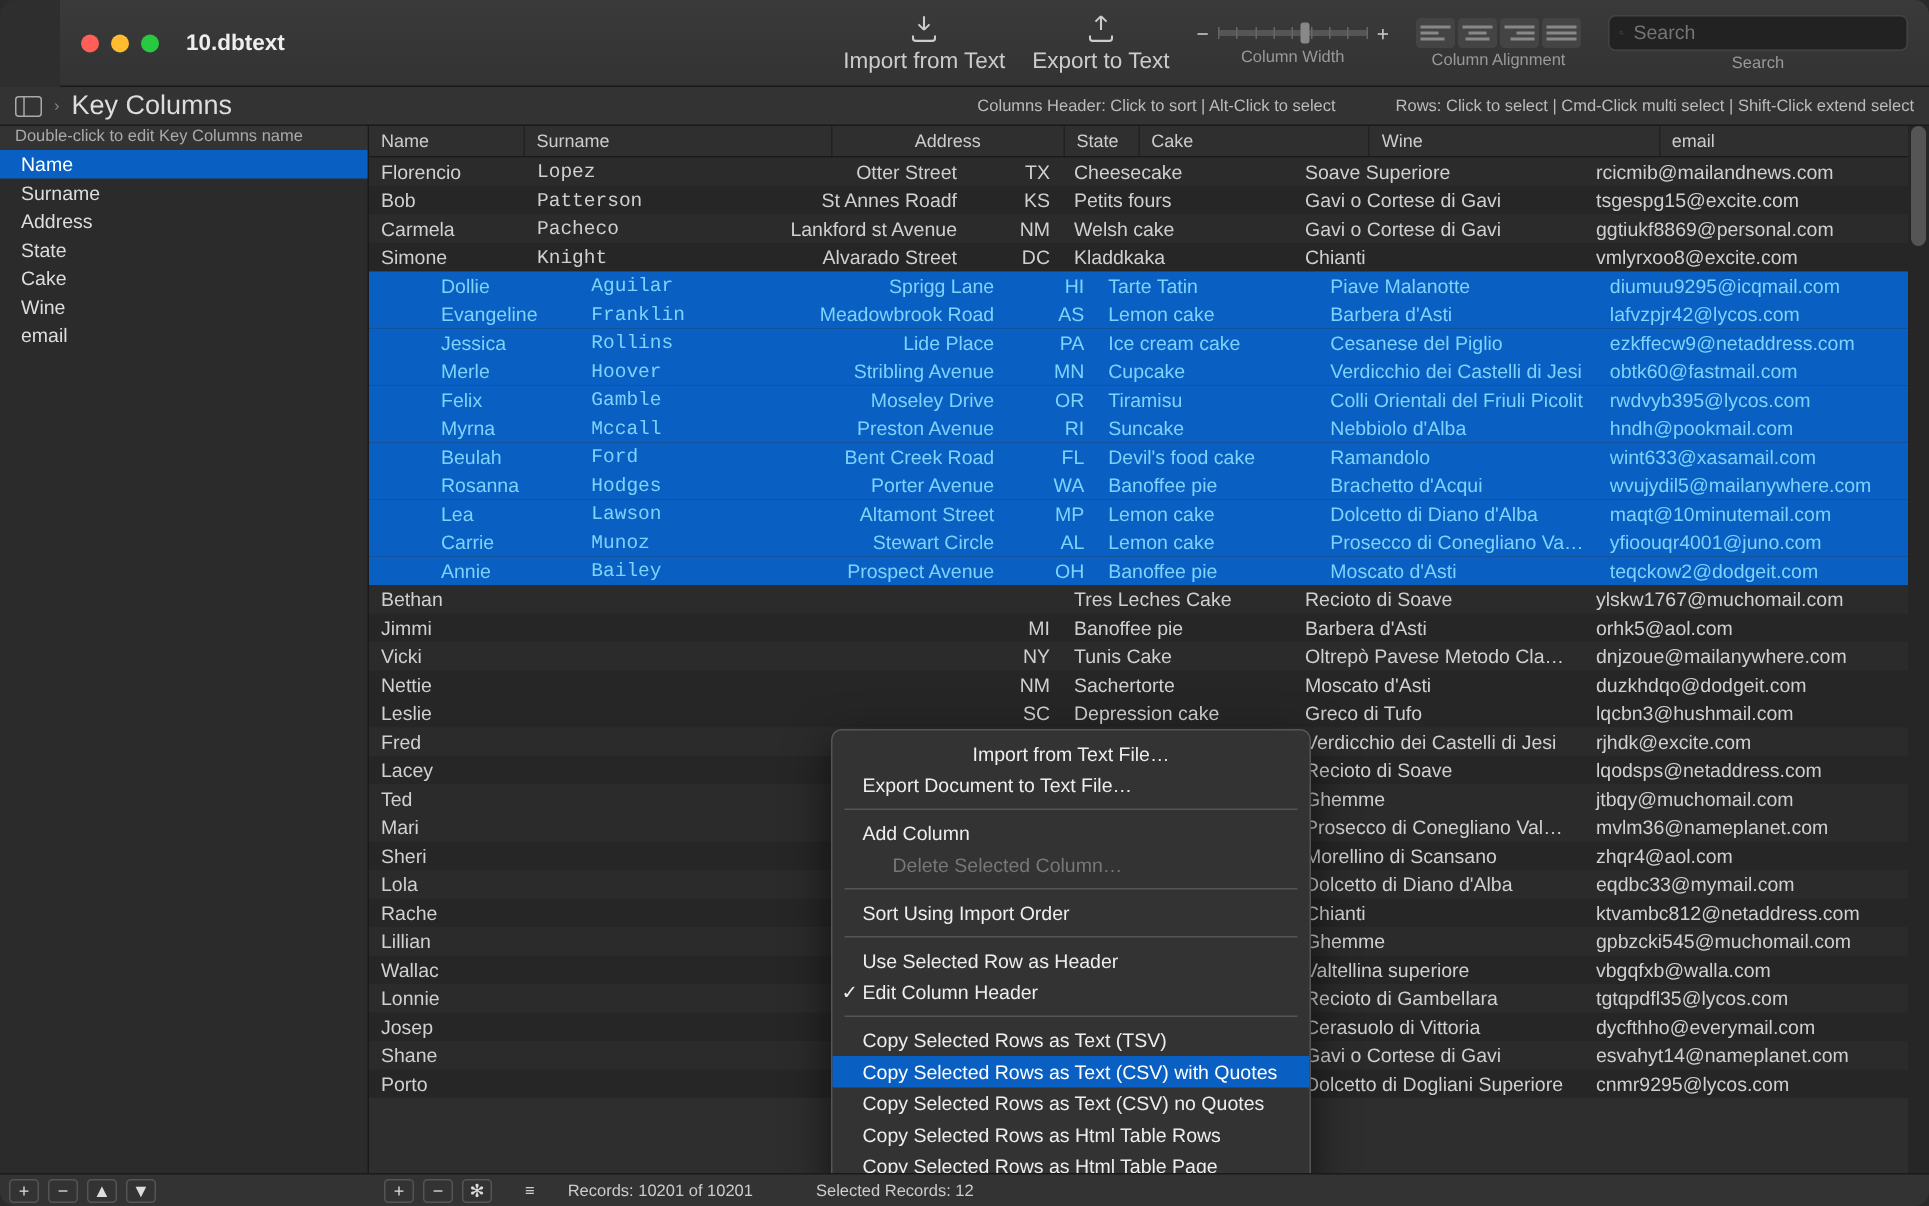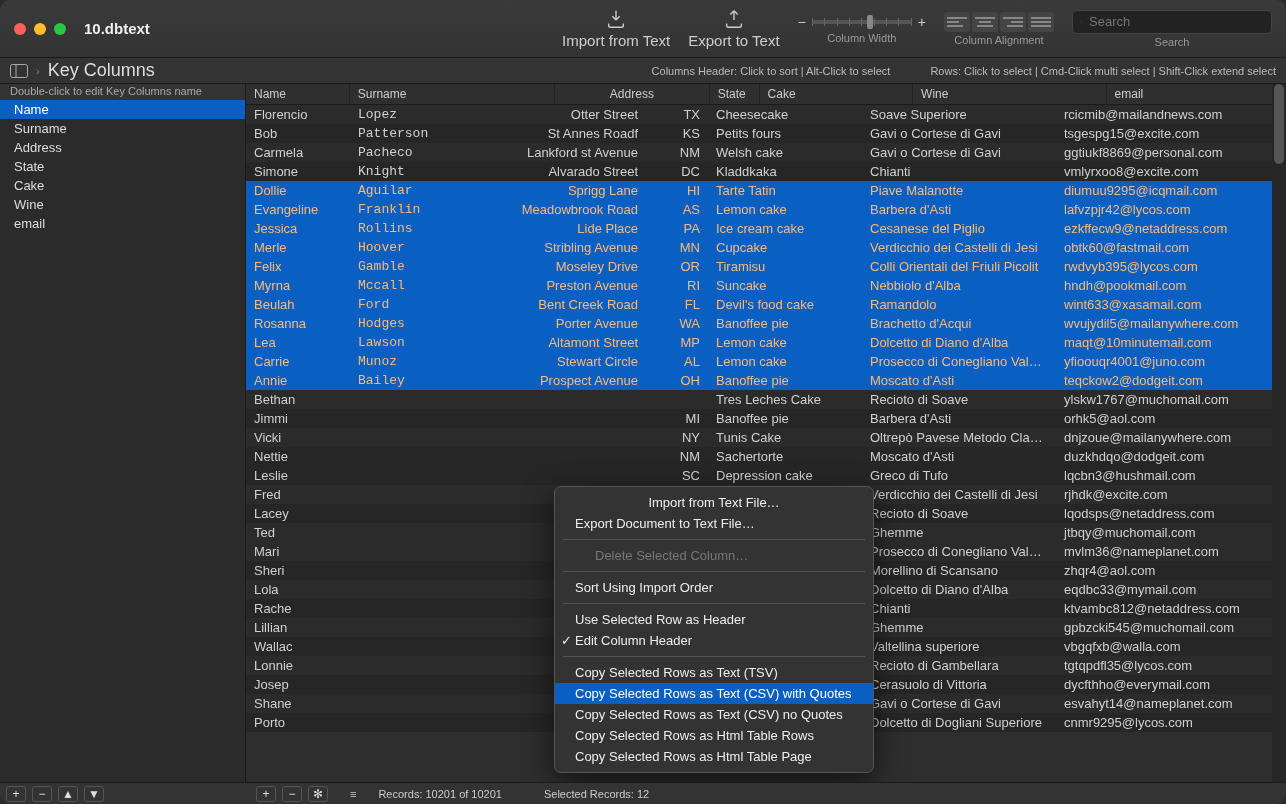--- a/index.html
+++ b/index.html
@@ -1,18 +1,18 @@
 <!DOCTYPE html>
 <html><head>
 <meta charset="utf-8">
 <style>
   * { box-sizing: border-box; margin: 0; padding: 0; font-family: -apple-system, BlinkMacSystemFont, "Segoe UI", sans-serif; }
   body { background: #2a2a2a; color: #d0d0d0; font-size: 13px; overflow: hidden; width: 1286px; height: 804px; }
   .window { width: 1286px; height: 804px; background: #2e2e2e; display: flex; flex-direction: column; border-radius: 10px; overflow: hidden; }
-  .titlebar { height: 58px; background: linear-gradient(#3a3a3a,#333); display: flex; align-items: center; padding: 0 14px; border-bottom: 1px solid #1a1a1a; }
+  .titlebar { height: 58px; background: linear-gradient(#3a3a3a,#333); display: flex; align-items: center; padding: 0 14px; border-bottom: 1px solid #1a1a1a; margin-left: 40px; }
   .traffic { display:flex; gap:8px; margin-right: 18px;}
   .tl { width:12px; height:12px; border-radius:50%; }
   .tl.red{background:#ff5f57;} .tl.yellow{background:#febc2e;} .tl.green{background:#28c840;}
   .title { font-weight:600; font-size:15px; color:#eee; }
   .tb-right { margin-left:auto; display:flex; align-items:center; gap:18px; }
   .tb-btn { display:flex; flex-direction:column; align-items:center; gap:2px; color:#ccc; font-size:15px; }
   .tb-btn svg { width:24px; height:22px; stroke:#ccc; fill:none; stroke-width:1.5; }
   .slider-wrap { display:flex; flex-direction:column; align-items:center; gap:2px; color:#999; font-size:11px;}
   .slider { display:flex; align-items:center; gap:6px;}
   .slider .minus,.slider .plus{color:#ccc;font-size:14px;}
@@ -35,21 +35,21 @@
   .main{flex:1;display:flex;overflow:hidden;}
   .sidebar{width:246px;background:#2b2b2b;border-right:1px solid #1a1a1a;display:flex;flex-direction:column;}
   .sidebar .col-item{padding:2px 14px;font-size:13px;color:#ddd;}
   .sidebar .col-item.sel{background:#0a60c2;color:#fff;}
   .content{flex:1;display:flex;flex-direction:column;overflow:hidden;position:relative;}
   .headers{display:flex;background:#2f2f2f;border-bottom:1px solid #1a1a1a;font-size:12px;color:#ccc;}
   .colh{padding:3px 8px;border-right:1px solid #222;}
   .rows{flex:1;overflow:hidden;}
   .row{display:flex;font-size:13px;padding:0px 0;height:19px;align-items:center;}
   .row.even{background:#2b2b2b;} .row.odd{background:#262626;}
-  .row.sel{background:#0a60c2;color:#fdba74;}
+  .row.sel{background:#0a60c2;color:#7dd3fc;padding-left:40px;}
   .cell{padding:0 8px;overflow:hidden;white-space:nowrap;text-overflow:ellipsis;}
   .c0{width:104px;} .c1{width:104px;font-family:Liberation Mono, monospace;} .c2{width:192px;text-align:right;} .c3{width:62px;text-align:right;} .c4{width:154px;} .c5{width:194px;} .c6{width:230px;}
   .h0{width:104px;} .h1{width:206px;} .h2{width:155px;text-align:center;} .h3{width:50px;} .h4{width:154px;} .h5{width:194px;} .h6{width:180px;}
   .context-menu{position:absolute;left:308px;top:402px;width:320px;background:#333;border:1px solid #555;border-radius:7px;box-shadow:0 10px 30px rgba(0,0,0,.6);padding:5px 0;font-size:13px;color:#eee;z-index:100;}
   .context-menu .mi{padding:3px 20px;white-space:nowrap;}
   .context-menu .mi.disabled{color:#777;padding-left:40px;}
   .context-menu .mi.hover{background:#0a60c2;color:#fff;}
   .context-menu .sep{height:1px;background:#555;margin:5px 8px;}
   .context-menu .check{position:absolute;left:6px;}
   .footer{height:22px;background:#333;border-top:1px solid #1a1a1a;display:flex;align-items:center;padding:0 6px;font-size:11px;color:#ccc;gap:6px;}
@@ -485,20 +485,21 @@
           </div>
         </div>
       <div class="vscroll">
           <div class="thumb"></div>
         </div>
 
       <div class="context-menu" id="context-menu">
           <div class="mi" style="position: relative; text-align: center;"><span>Import  from Text File…</span></div>
           <div class="mi" style="position: relative;"><span>Export Document to Text File…</span></div>
           <div class="sep"></div>
+          <div class="mi" style="position: relative;"><span>Add Column</span></div>
           <div class="mi disabled" style="position: relative;"><span>Delete Selected Column…</span></div>
           <div class="sep"></div>
           <div class="mi" style="position: relative;"><span>Sort Using Import Order</span></div>
           <div class="sep"></div>
           <div class="mi" style="position: relative;"><span>Use Selected Row as Header</span></div>
           <div class="mi" style="position: relative;"><span class="check">✓</span><span>Edit Column Header</span></div>
           <div class="sep"></div>
           <div class="mi" style="position: relative;"><span>Copy Selected Rows as Text (TSV)</span></div>
           <div class="mi hover" style="position: relative;"><span>Copy Selected Rows as Text (CSV) with Quotes</span></div>
           <div class="mi" style="position: relative;"><span>Copy Selected Rows as Text (CSV) no Quotes</span></div>

